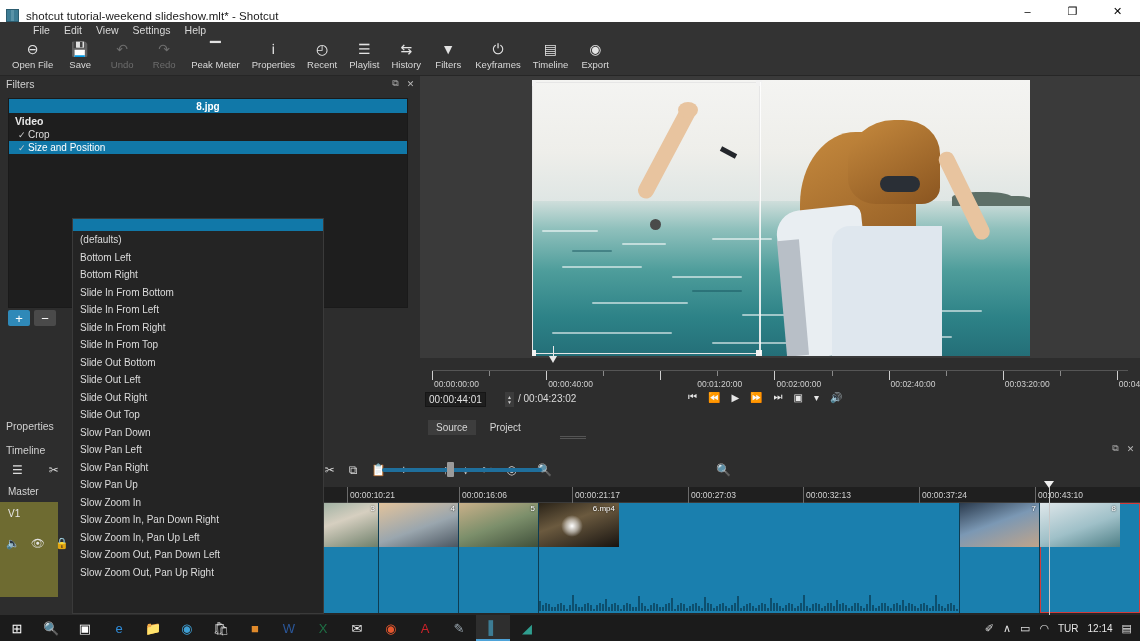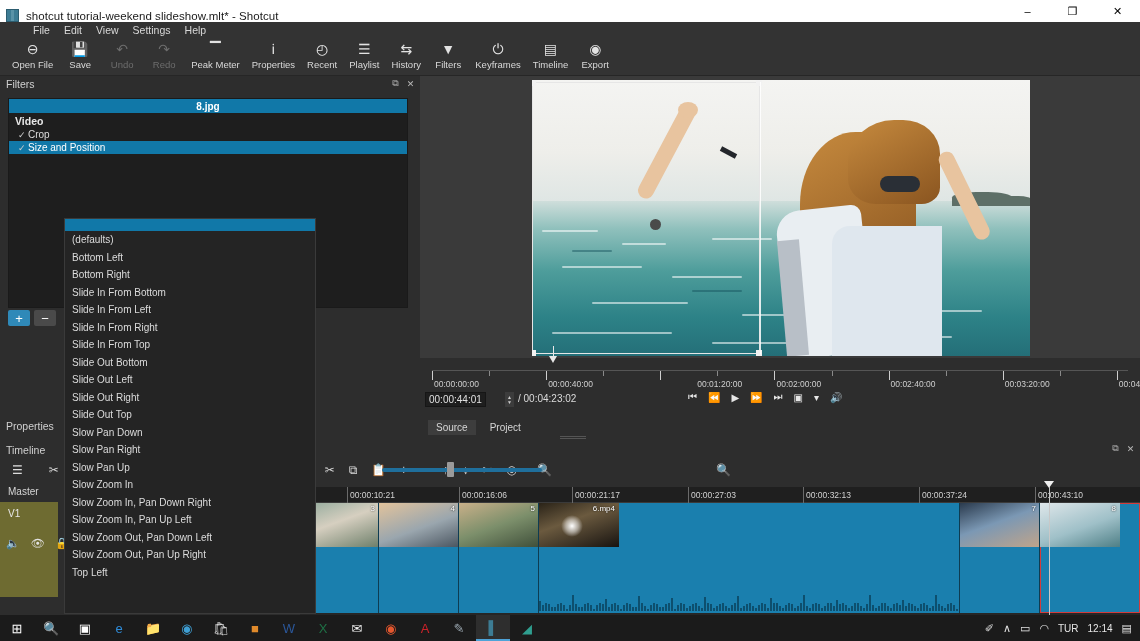--- a/index.html
+++ b/index.html
@@ -172,21 +172,21 @@
   .th1 { background:linear-gradient(160deg,#8fa89a,#d6cfc0 45%,#6d7f6a); }
   .th2 { background:linear-gradient(160deg,#e2c39c,#9aa6ae 55%,#4a5560); }
   .th3 { background:linear-gradient(160deg,#c9b089,#7c8f6b 50%,#3f4f3a); }
   .th4 { background:linear-gradient(160deg,#2a2318,#6b5a3f 40%,#171310); }
   .th5 { background:linear-gradient(160deg,#2a3a4d,#7b98b4 45%,#c0a48a); }
   .th6 { background:linear-gradient(160deg,#dfe7ea,#9fc0c8 55%,#4e7f86); }
   .flare { position:absolute; width:22px; height:22px; border-radius:50%;
     background:radial-gradient(circle,#fff 0%, rgba(255,255,255,.5) 40%, rgba(255,255,255,0) 70%); }
 
   
-  #preset-menu { position:absolute; left:64px; top:218px; width:252px; height:396px;
+  #preset-menu { position:absolute; left:72px; top:218px; width:252px; height:396px;
     background:#242424; border:1px solid #3a3a3a; z-index:50; }
   #preset-menu .hl { height:12px; background:#1178a8; margin:0; }
   .pitem { height:17.5px; font-size:10px; color:#dcdcdc; padding-left:7px;
     line-height:17.5px; white-space:nowrap; overflow:hidden; }
 
   
   #taskbar { position:absolute; left:0; top:615px; width:1140px; height:26px;
     background:#1b1b1b; display:flex; align-items:center; z-index:60; }
   .tbitem { width:34px; height:26px; display:flex; align-items:center;
     justify-content:center; }
@@ -654,28 +654,28 @@
     <div class="pitem">Bottom Right</div>
     <div class="pitem">Slide In From Bottom</div>
     <div class="pitem">Slide In From Left</div>
     <div class="pitem">Slide In From Right</div>
     <div class="pitem">Slide In From Top</div>
     <div class="pitem">Slide Out Bottom</div>
     <div class="pitem">Slide Out Left</div>
     <div class="pitem">Slide Out Right</div>
     <div class="pitem">Slide Out Top</div>
     <div class="pitem">Slow Pan Down</div>
+    <div class="pitem">Slow Pan Left</div>
     <div class="pitem">Slow Pan Right</div>
     <div class="pitem">Slow Pan Up</div>
     <div class="pitem">Slow Zoom In</div>
     <div class="pitem">Slow Zoom In, Pan Down Right</div>
     <div class="pitem">Slow Zoom In, Pan Up Left</div>
     <div class="pitem">Slow Zoom Out, Pan Down Left</div>
     <div class="pitem">Slow Zoom Out, Pan Up Right</div>
-    <div class="pitem">Top Left</div>
   </div>
 
 <div id="taskbar">
   <div class="tbitem">
       <span style="color: rgb(255, 255, 255); font-size: 13px;">⊞</span>
     </div>
     <div class="tbitem">
       <span style="color: rgb(255, 255, 255); font-size: 13px;">🔍</span>
     </div>
     <div class="tbitem">

